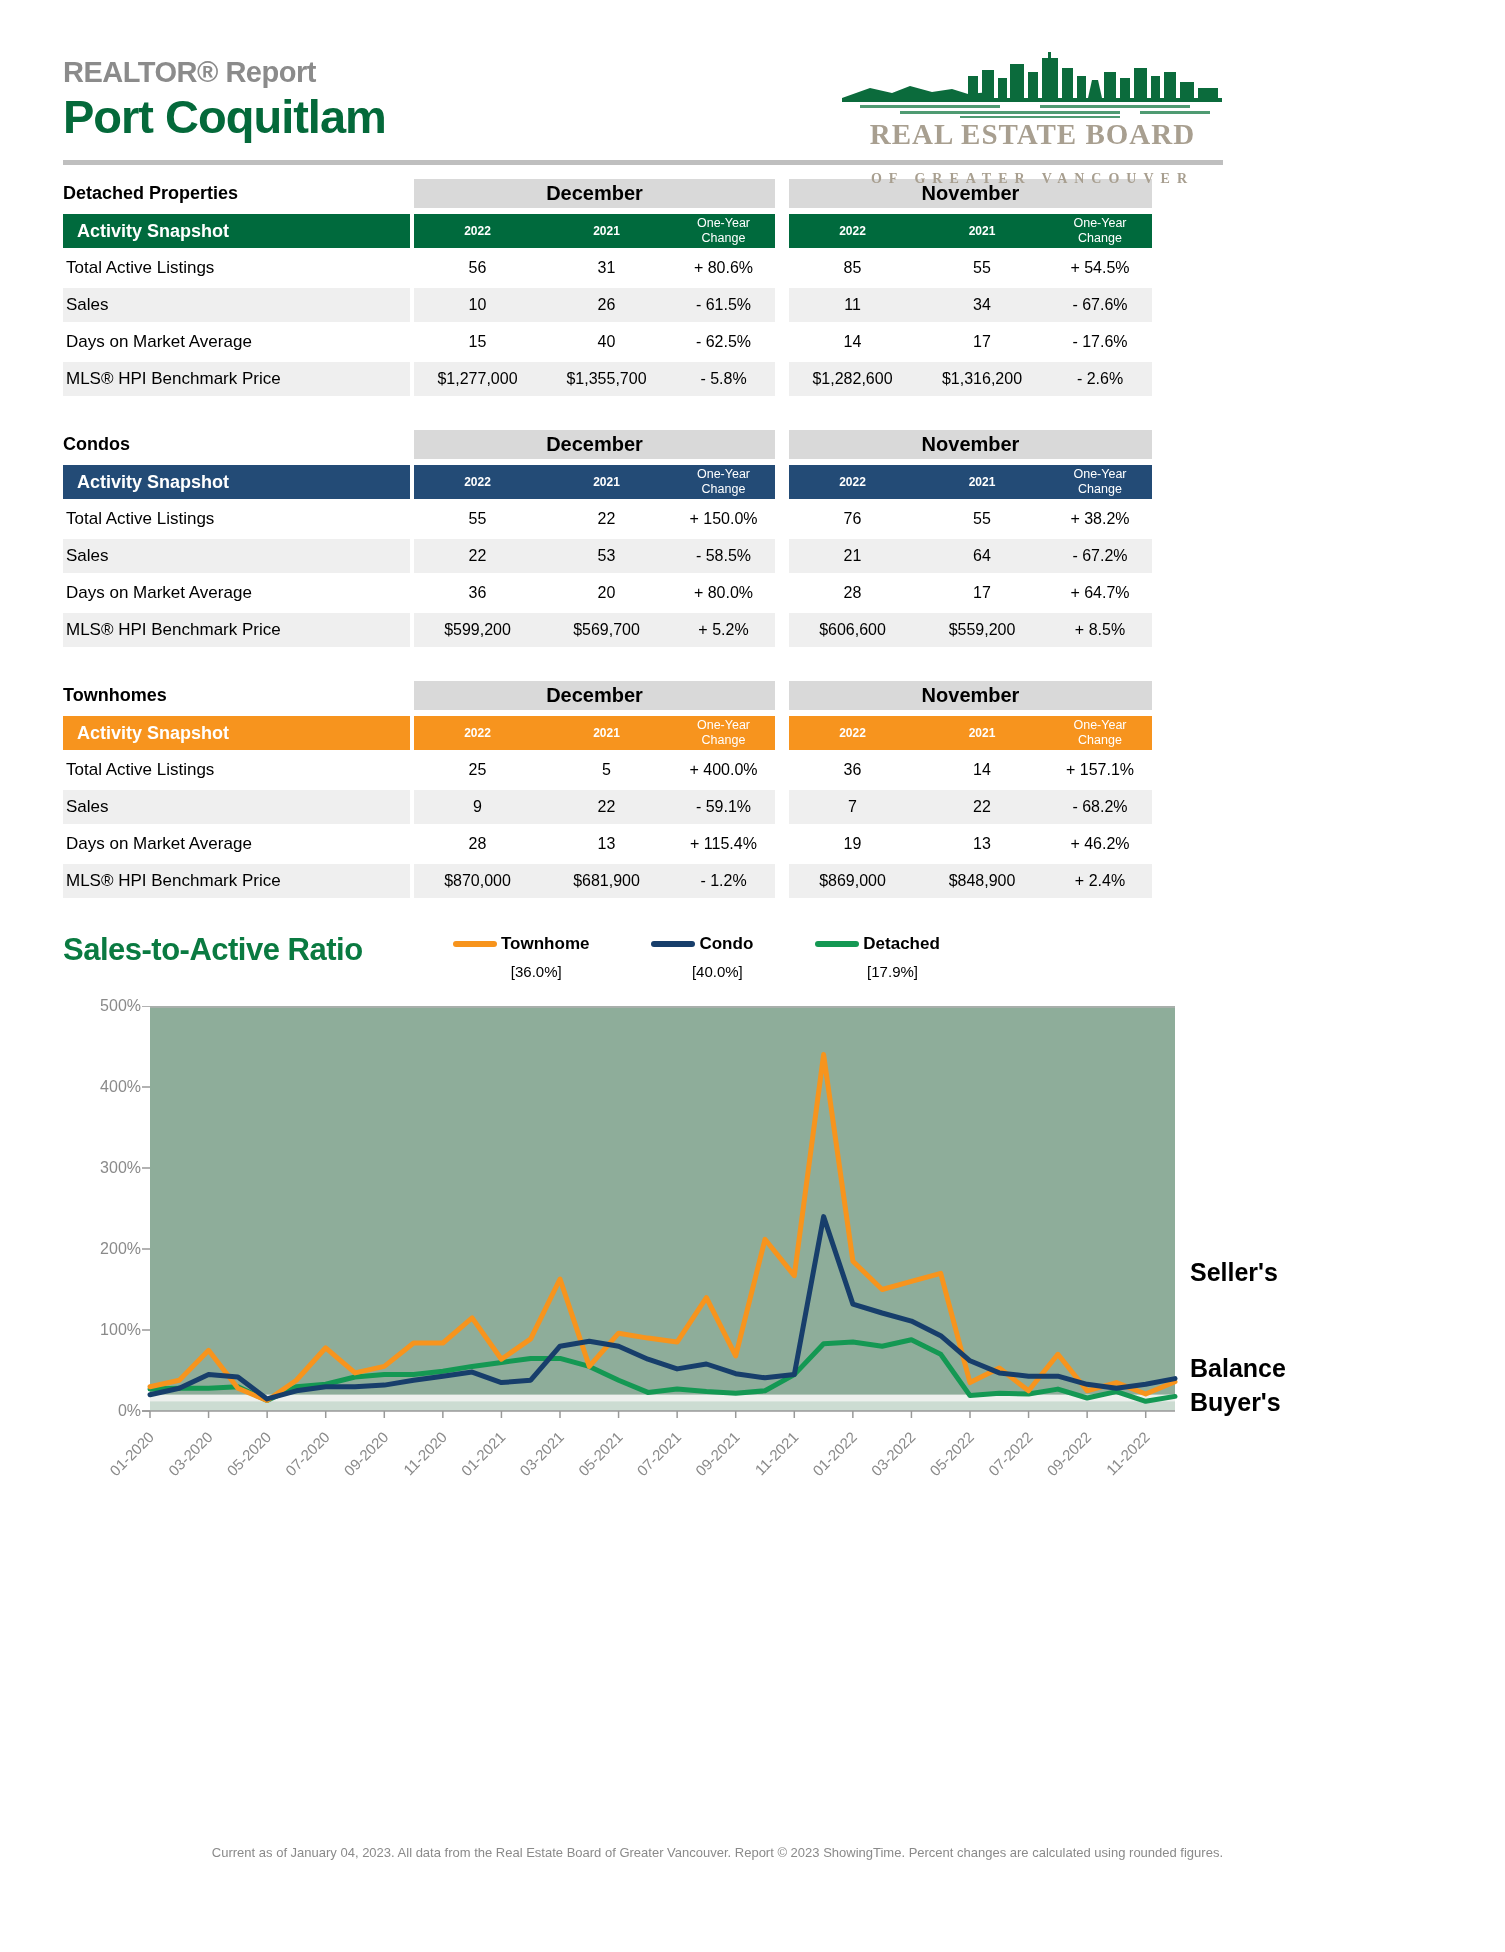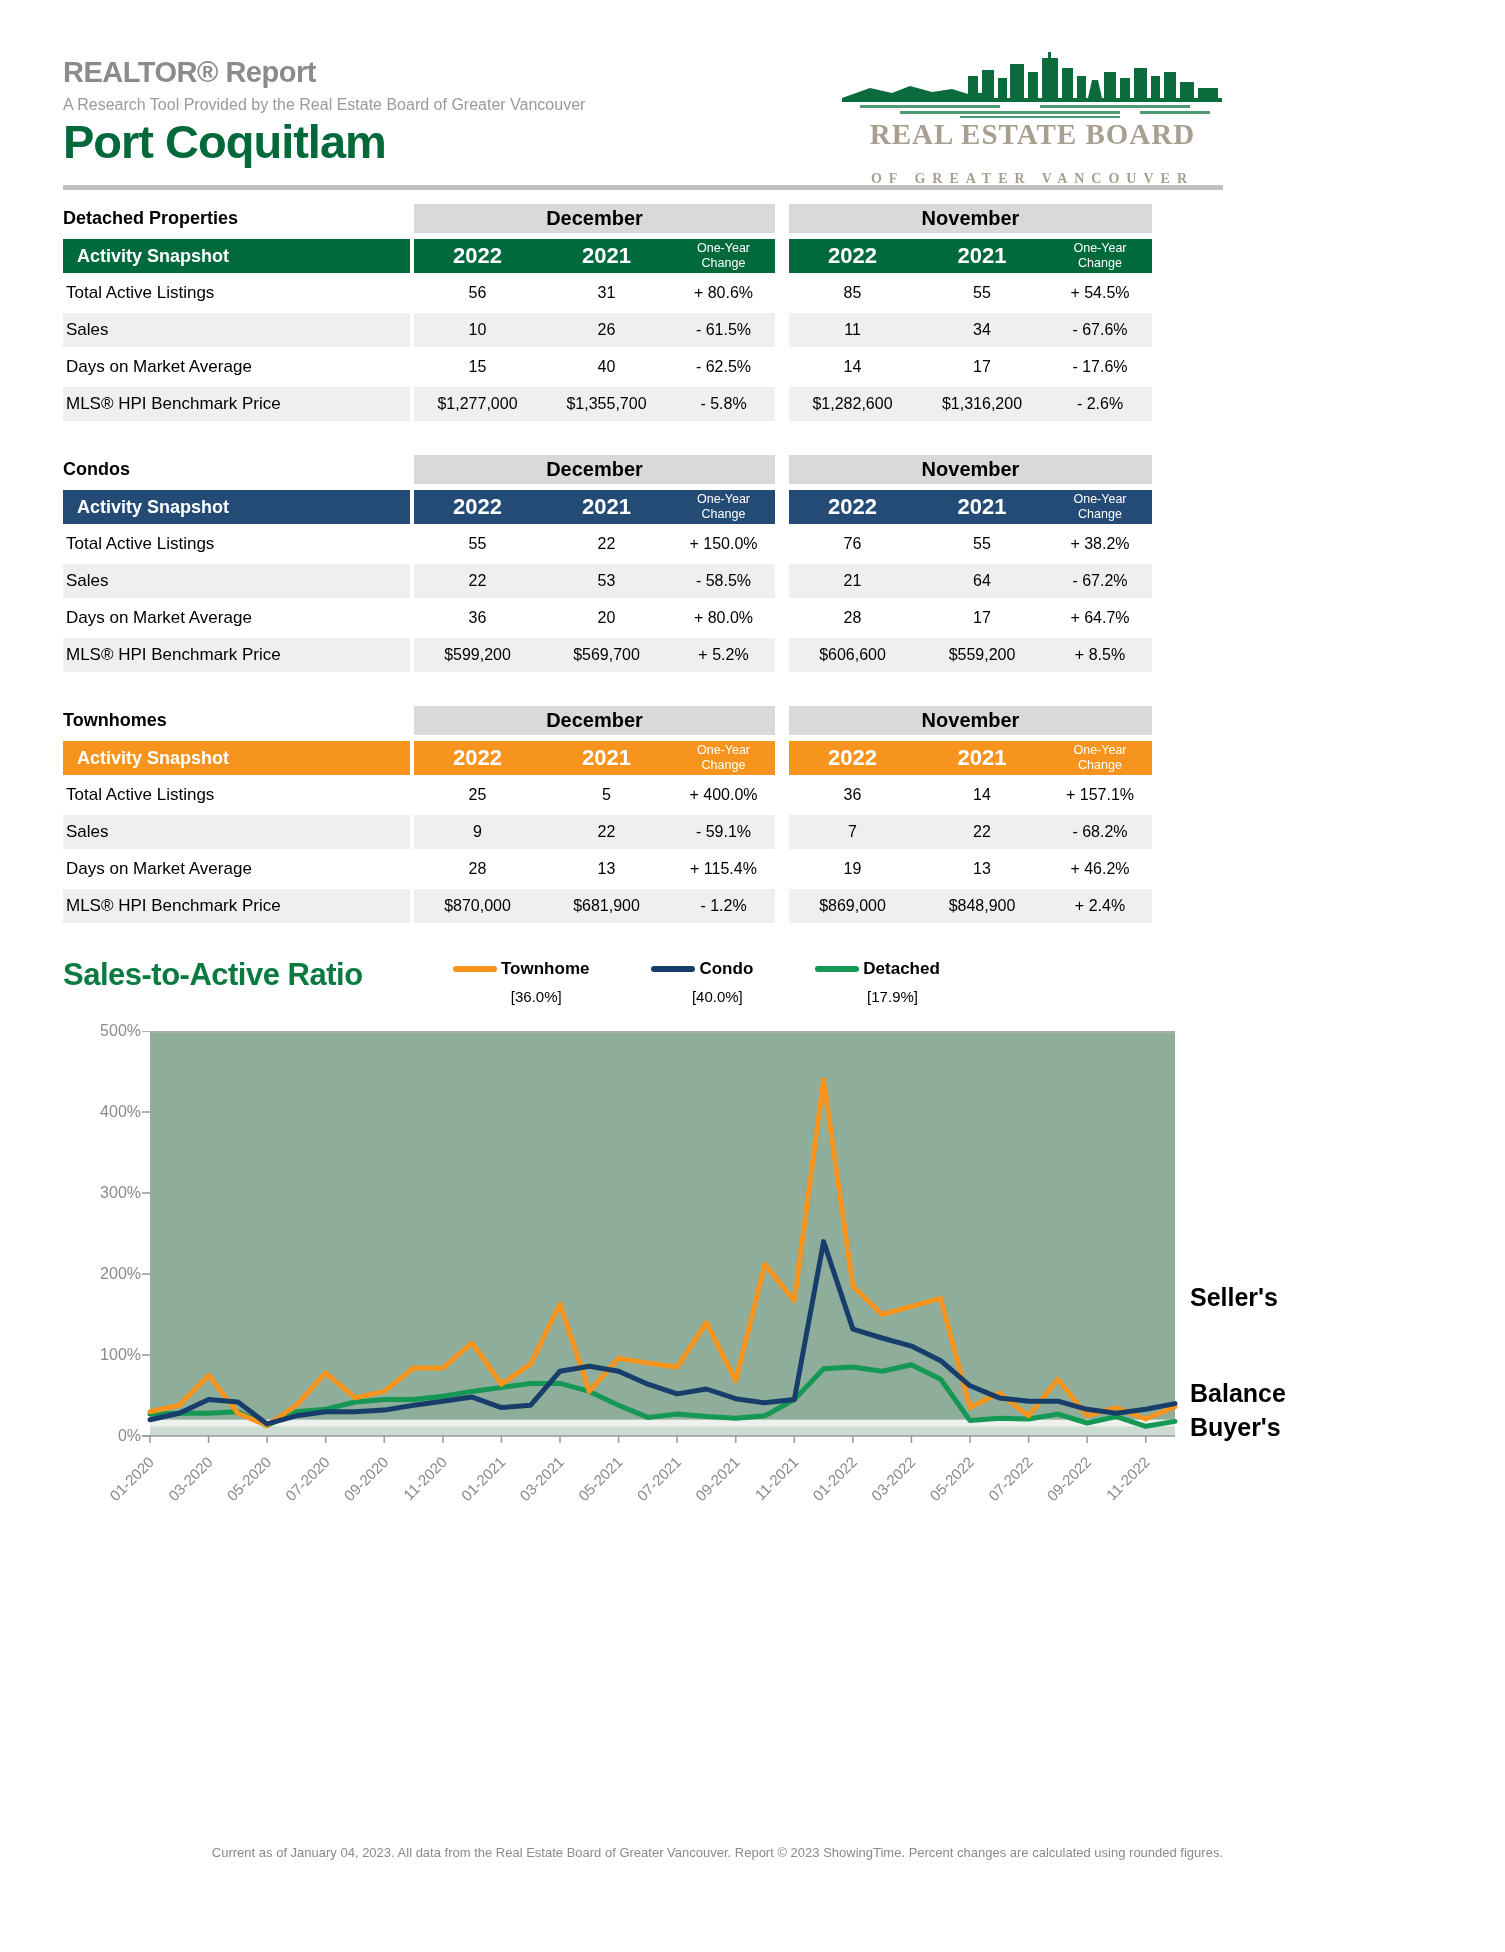--- a/index.html
+++ b/index.html
@@ -23,21 +23,21 @@
   
   #tables{margin-top:14px;}
   .snap{margin-bottom:34px;}
   .grid{display:grid;grid-template-columns:347px 4px 127px 131px 103px 14px 127px 132px 104px;}
   .bandrow{height:29px;}
   .cat{font-size:18px;font-weight:bold;display:flex;align-items:center;}
   .band{grid-column:span 3;background:#d9d9d9;display:flex;align-items:center;justify-content:center;
         font-size:20px;font-weight:bold;}
   .headrow{height:34px;margin-top:6px;color:#fff;}
   .hl{display:flex;align-items:center;padding-left:14px;font-size:18px;font-weight:bold;}
-  .h{display:flex;align-items:center;justify-content:center;font-size:22px;font-weight:bold;}
+  .h{display:flex;align-items:center;justify-content:center;font-size:12px;font-weight:bold;}
   .h.chg{font-size:12.5px;font-weight:normal;line-height:1.2;text-align:center;white-space:pre-line;}
   .datarow{height:34px;margin-top:3px;}
   .c-label{display:flex;align-items:center;padding-left:3px;font-size:17px;}
   .c-v{display:flex;align-items:center;justify-content:center;font-size:16px;}
   .c-v.b{font-weight:normal;}
   .datarow.alt .c-label,.datarow.alt .c-v{background:#efefef;}
 
   
   .chart-head{display:flex;align-items:flex-start;margin-top:34px;}
   .chart-title{font-size:31px;font-weight:bold;color:#0a7a41;letter-spacing:-0.5px;width:390px;}
@@ -56,21 +56,20 @@
           font-size:13px;color:#8a8a8a;}
 </style>
 </head>
 <body>
 
 <div class="page">
   <div class="content">
 
     <div>
       <div class="rep-title">REALTOR® Report</div>
-      <div class="rep-sub">A Research Tool Provided by the Real Estate Board of Greater Vancouver</div>
       <div class="city">Port Coquitlam</div>
       <div class="divider"></div>
     </div>
 
     <div class="logo">
       <svg width="385" height="66" viewBox="0 0 385 66">
         <g fill="#0b6b3c">
           <polygon points="2,46 30,36 52,41 70,34 92,40 112,37 128,42 150,40 150,46"></polygon>
           <rect x="128" y="24" width="10" height="22"></rect>
             <rect x="142" y="18" width="12" height="28"></rect>

